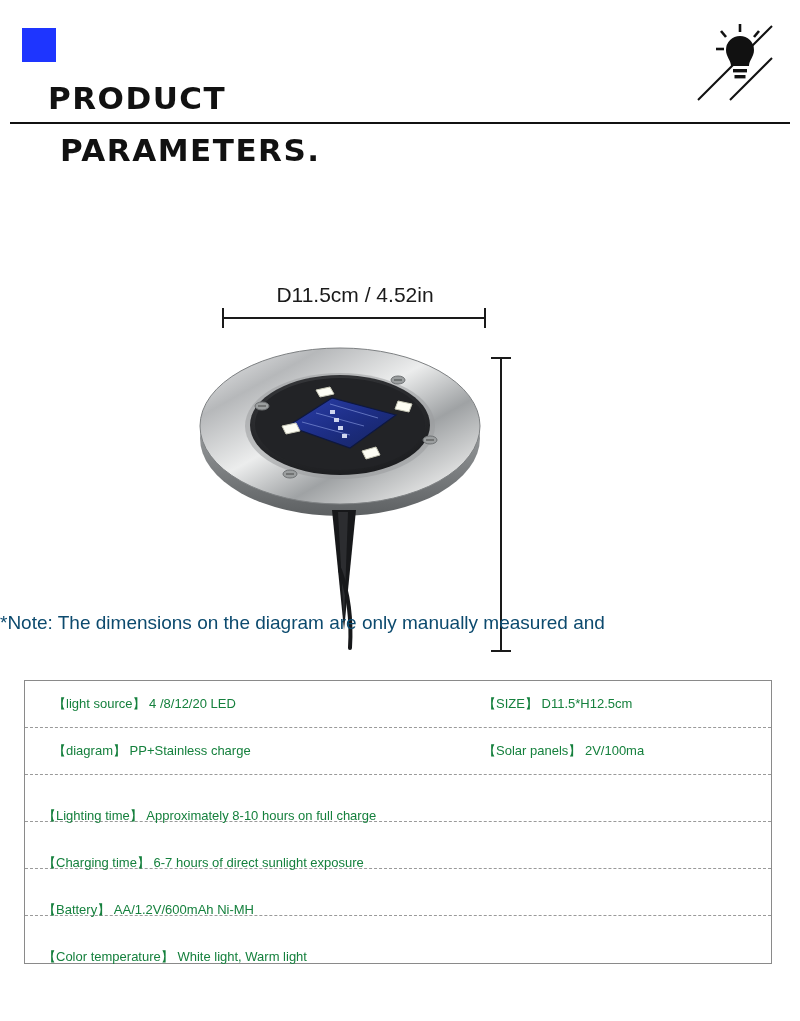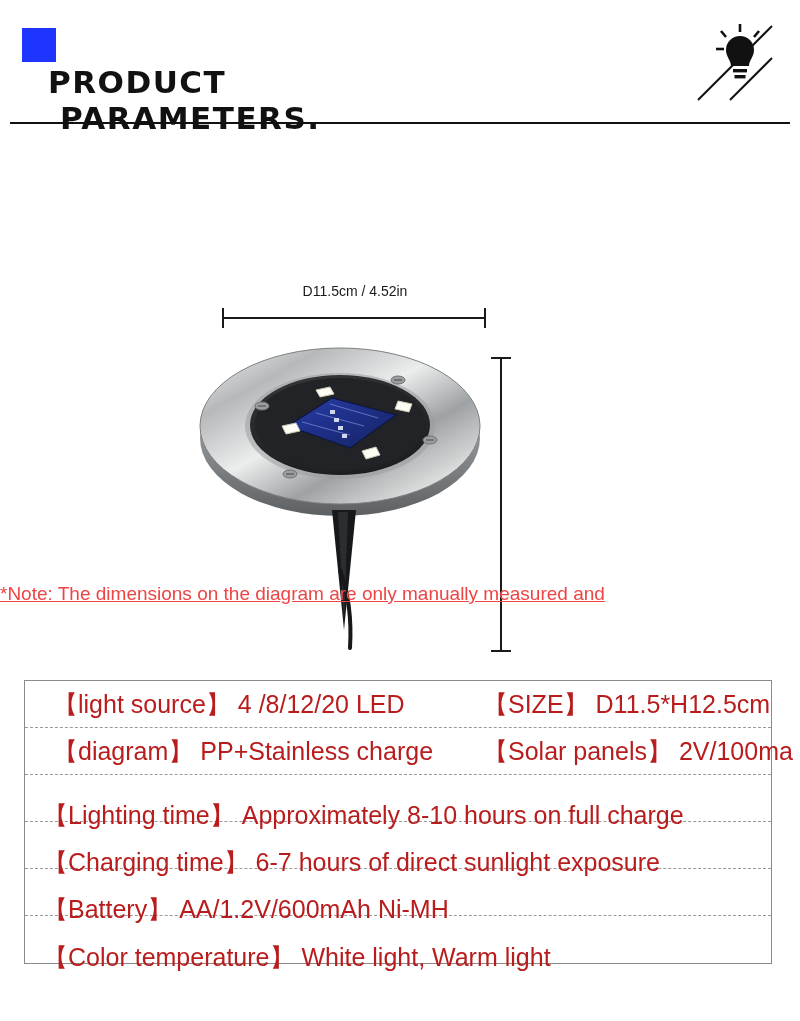--- a/index.html
+++ b/index.html
@@ -25,32 +25,33 @@
     position: absolute;
     left: 22px;
     top: 28px;
     width: 34px;
     height: 34px;
     background: #1e35ff;
   }
   .header-title {
     position: absolute;
     left: 48px;
-    top: 28px;
+    top: 44px;
     font-family: "DejaVu Sans", sans-serif;
     font-weight: bold;
     font-size: 31px;
     letter-spacing: 1.5px;
     line-height: 36px;
     color: #111111;
     white-space: pre-line;
   }
   .header-title .line2 {
     display: block;
     padding-left: 12px;
+    margin-top: 16px;
   }
   .bulb-icon {
     position: absolute;
     right: 22px;
     top: 22px;
     width: 86px;
     height: 82px;
   }
   .header-rule {
     position: absolute;
@@ -65,21 +66,21 @@
   .diagram {
     position: relative;
     height: 460px;
   }
   .dim-top-label {
     position: absolute;
     left: 215px;
     top: 158px;
     width: 280px;
     text-align: center;
-    font-size: 14px;
+    font-size: 21px;
     color: #1a1a1a;
   }
   .dim-top-line {
     position: absolute;
     left: 222px;
     top: 192px;
     width: 264px;
     height: 2px;
     background: #1a1a1a;
   }
@@ -123,26 +124,25 @@
   .light-svg {
     position: absolute;
     left: 190px;
     top: 205px;
   }
 
   
   .note {
     position: absolute;
     left: 0px;
-    top: 579px;
+    top: 608px;
     width: 790px;
     font-size: 19px;
     line-height: 29px;
-    color: #ef4444;
-    text-decoration: underline;
+    color: #0c4a6e;
   }
   .note-line { display: block; }
 
   
   .spec-box {
     position: absolute;
     left: 24px;
     top: 680px;
     width: 748px;
     border: 1px solid #8a8a8a;
@@ -152,22 +152,22 @@
   .spec-row {
     display: flex;
     align-items: center;
     height: 47px;
     border-bottom: 1px dashed #9a9a9a;
     padding: 0 14px;
     box-sizing: border-box;
   }
   .spec-row:last-child { border-bottom: none; }
   .spec-cell {
-    font-size: 25px;
-    color: #b91c1c;
+    font-size: 13px;
+    color: #15803d;
     white-space: nowrap;
   }
   .spec-cell.left { flex: 0 0 430px; padding-left: 14px;}
   .spec-cell.right { flex: 1; }
   .spec-cell.full { flex: 1; padding-left: 4px; margin-top: 35px;}
 </style>
 </head>
 <body>
 
 <div class="header">

